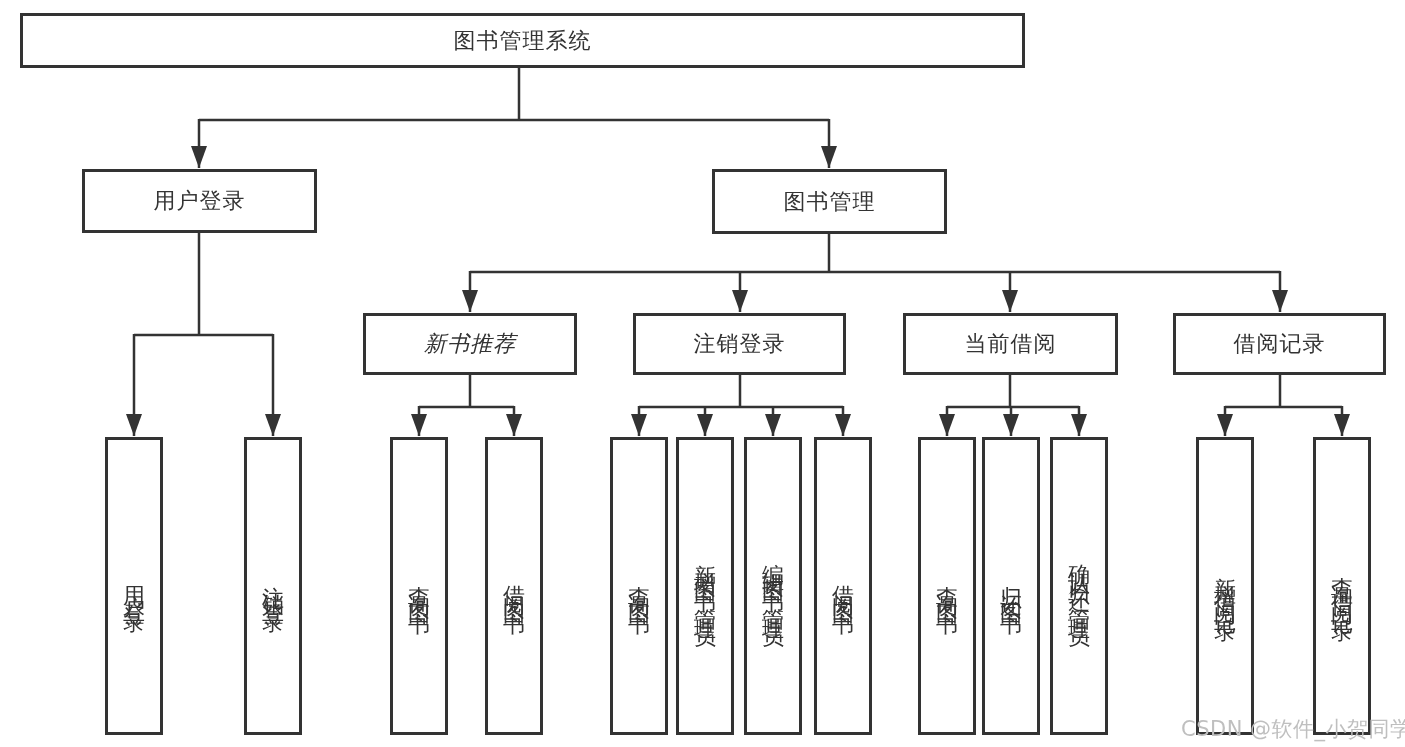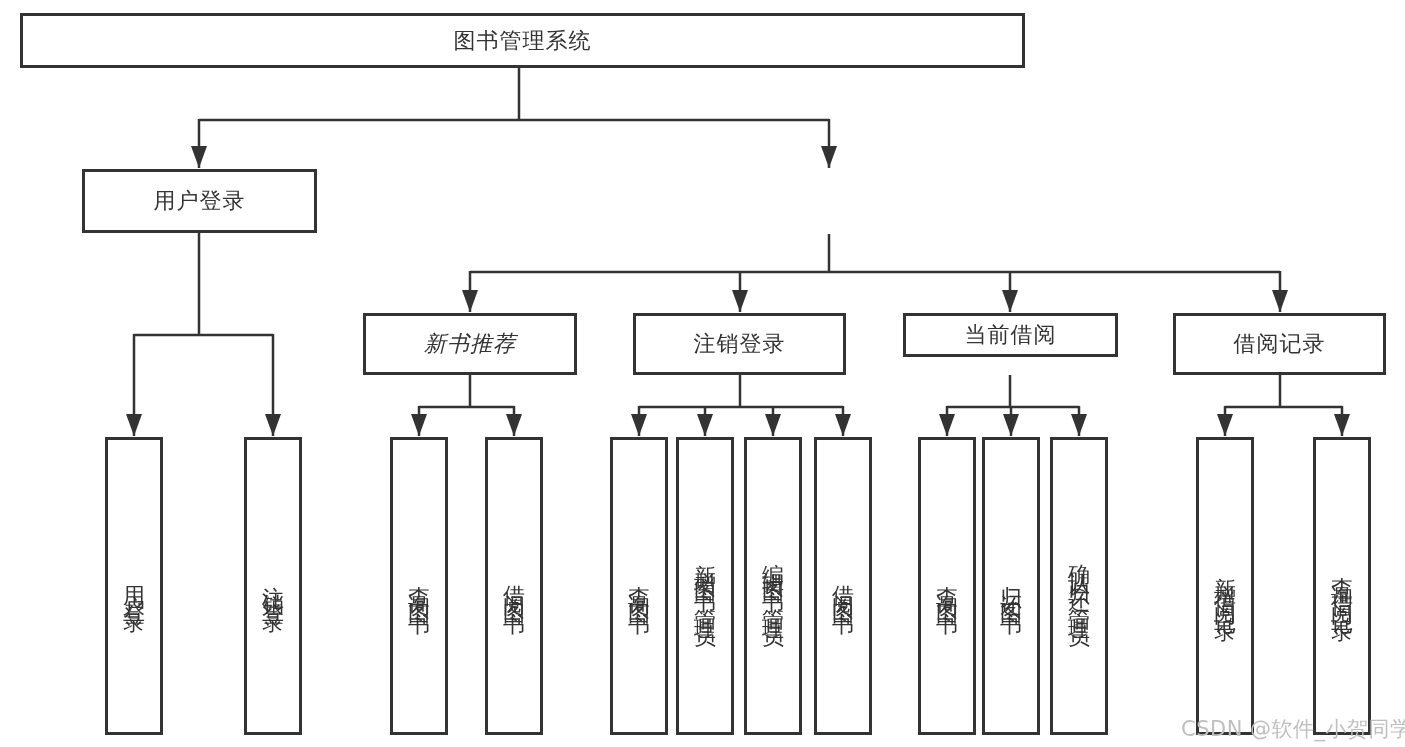--- a/index.html
+++ b/index.html
@@ -52,21 +52,21 @@
     color: #bfbfbf;
     white-space: nowrap;
     letter-spacing: 0.5px;
   }
   
   .n-root            { left: 20px;   top: 13px;  width: 1005px; height: 55px; }
   .n-user-login      { left: 82px;   top: 169px; width: 235px;  height: 64px; }
   .n-book-mgmt       { left: 712px;  top: 169px; width: 235px;  height: 65px; }
   .n-new-book        { left: 363px;  top: 313px; width: 214px;  height: 62px; font-style: italic; }
   .n-book-borrow     { left: 633px;  top: 313px; width: 213px;  height: 62px; }
-  .n-current-borrow  { left: 903px;  top: 313px; width: 215px;  height: 44px; }
+  .n-current-borrow  { left: 903px;  top: 313px; width: 215px;  height: 62px; }
   .n-borrow-records  { left: 1173px; top: 313px; width: 213px;  height: 62px; }
   .leaf { top: 437px; width: 58px; height: 298px; }
   .leaf-a { left: 105px; }
   .leaf-b { left: 244px; }
   .leaf-c { left: 390px; }
   .leaf-d { left: 485px; }
   .leaf-e { left: 610px; }
   .leaf-f { left: 676px; }
   .leaf-g { left: 744px; }
   .leaf-h { left: 814px; }
@@ -124,20 +124,23 @@
     </g>
   </svg>
 
   <div class="node h-node n-root">
     <span>图书管理系统</span>
   </div>
 
   <div class="node h-node n-user-login">
     <span>用户登录</span>
   </div>
+  <div class="node h-node n-book-mgmt">
+    <span>图书管理</span>
+  </div>
 
   <div class="node h-node n-new-book">
     <span>新书推荐</span>
   </div>
   <div class="node h-node n-book-borrow">
     <span>注销登录</span>
   </div>
   <div class="node h-node n-current-borrow">
     <span>当前借阅</span>
   </div>

